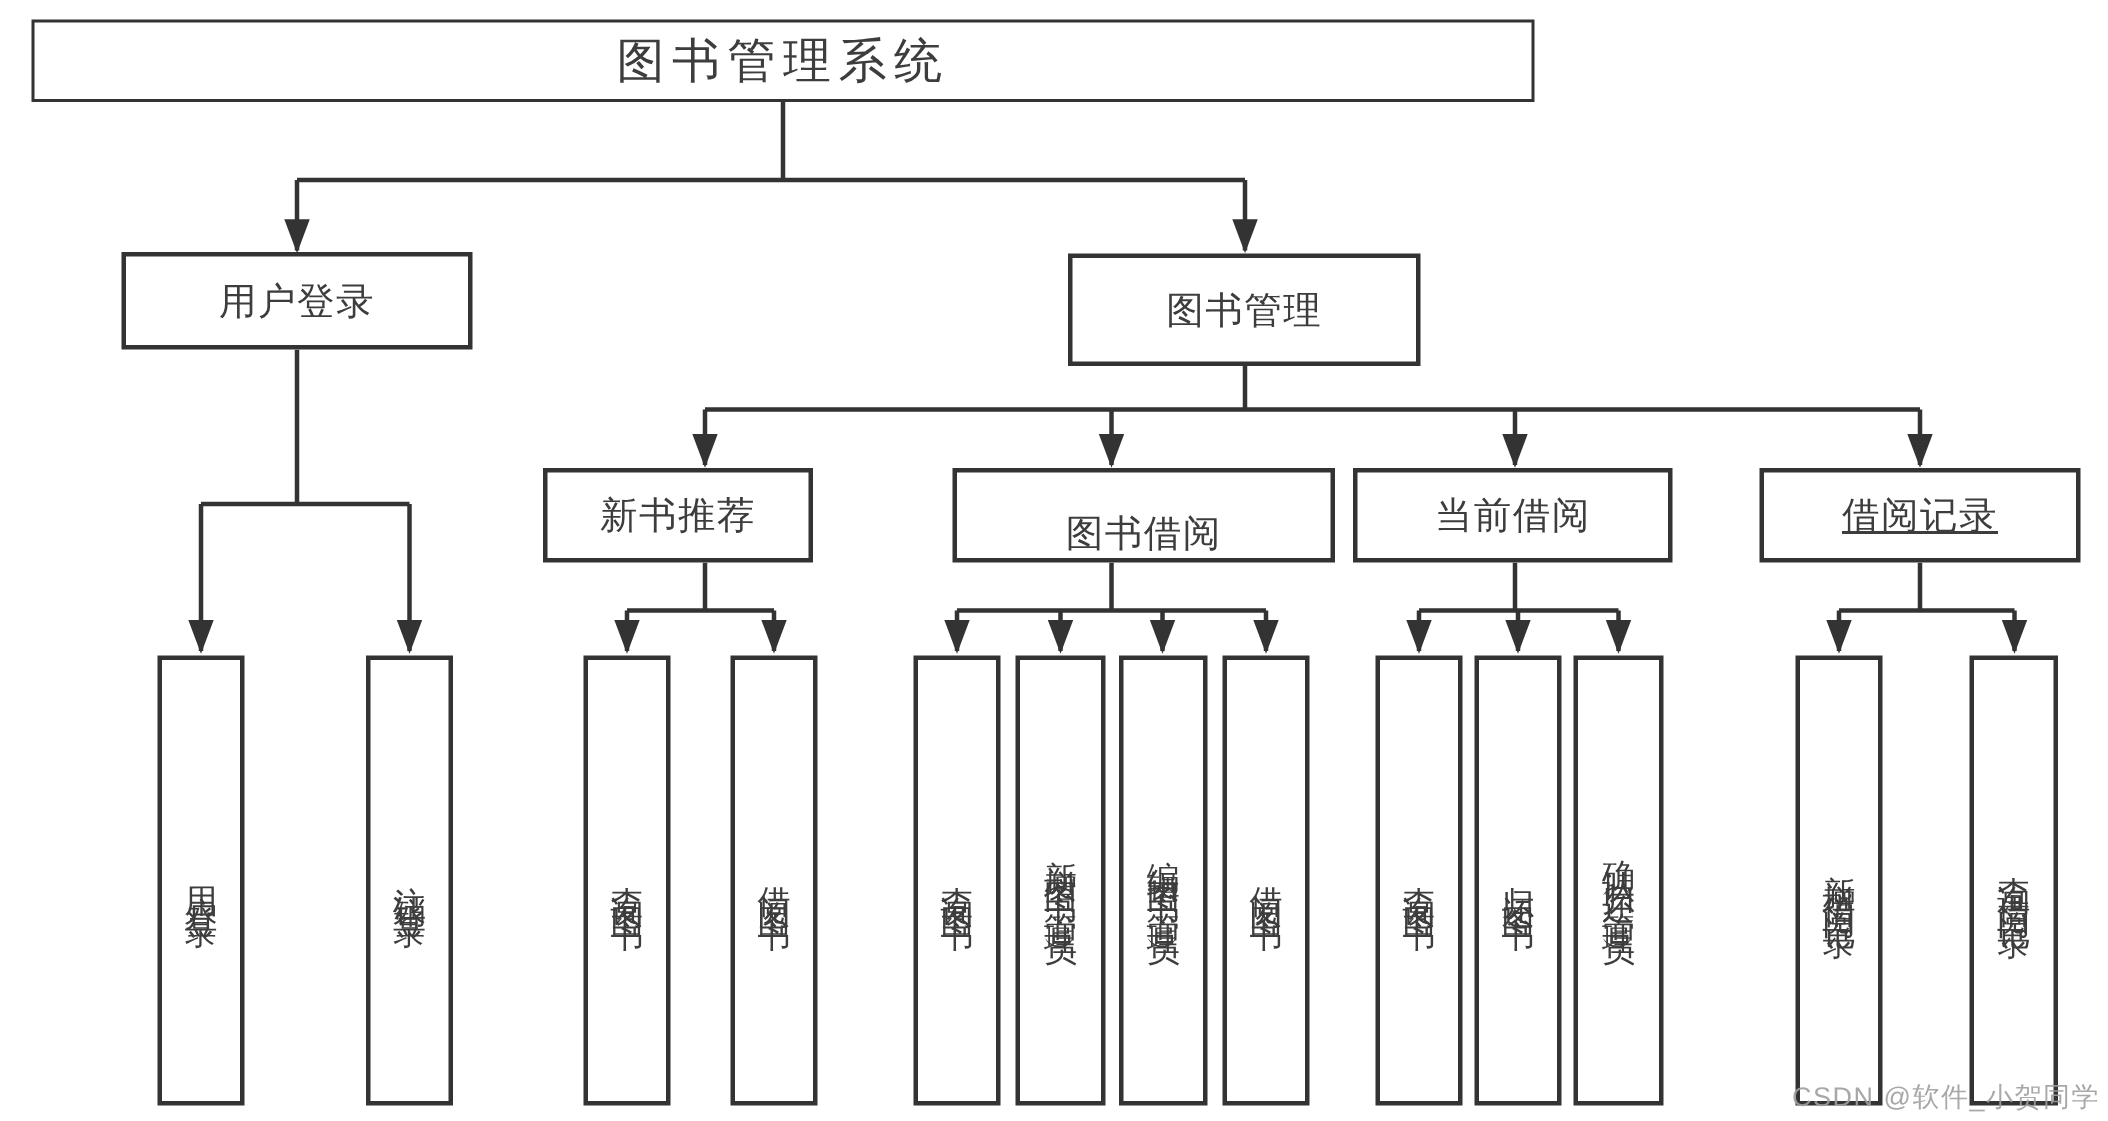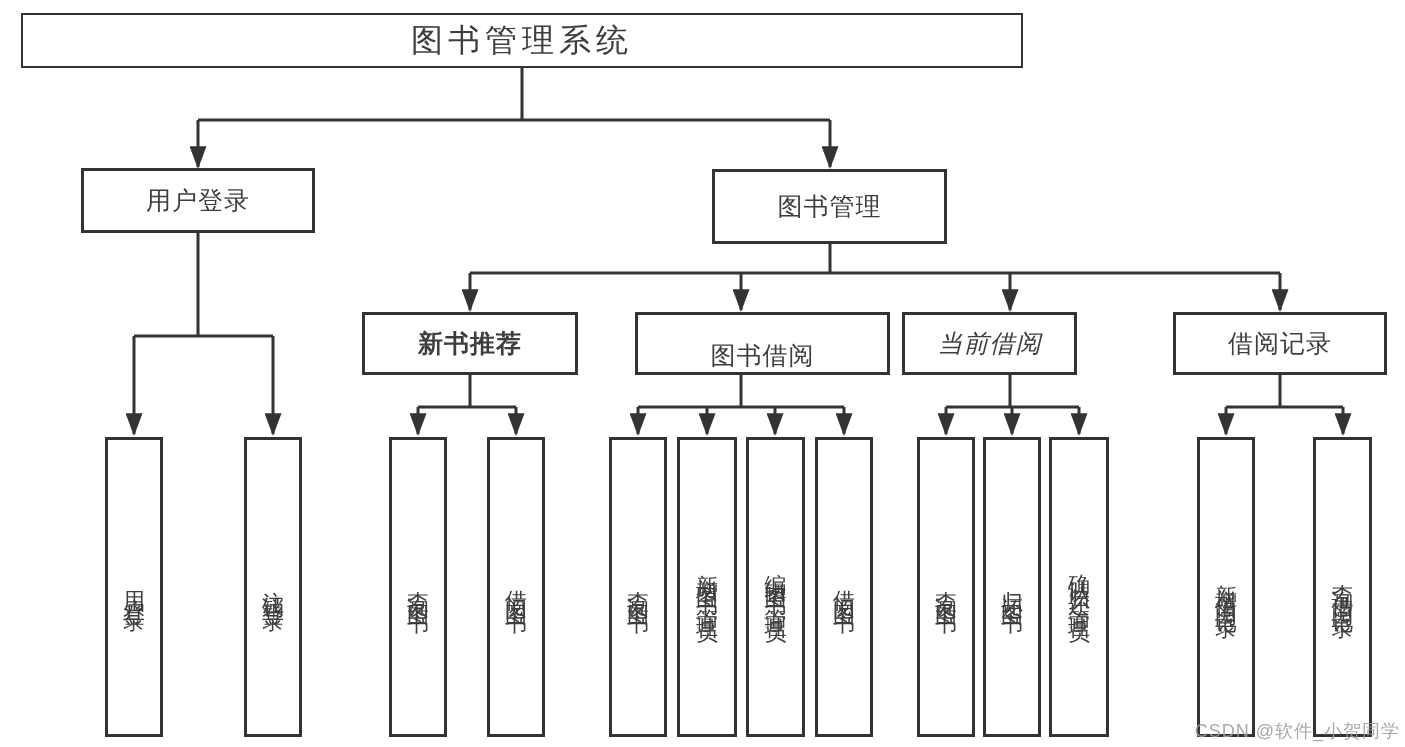--- a/index.html
+++ b/index.html
@@ -126,30 +126,30 @@
     <span>图书管理系统</span>
   </div>
 
   <div class="node lvl1-box" style="left:81px;width:234px;">
     <span>用户登录</span>
   </div>
   <div class="node lvl1-box" style="left:712px;width:235px;top:169px;height:75px;">
     <span>图书管理</span>
   </div>
 
-  <div class="node lvl2-box" style="left:362px;width:216px;font-weight:bold;">
+  <div class="node lvl2-box" style="left:362px;width:180px;">
     <span>新书推荐</span>
   </div>
   <div class="node lvl2-box" style="left:635px;width:255px;align-items:flex-end;">
     <span>图书借阅</span>
   </div>
-  <div class="node lvl2-box" style="left:902px;width:175px;font-style:italic;">
+  <div class="node lvl2-box" style="left:902px;width:213px;">
     <span>当前借阅</span>
   </div>
-  <div class="node lvl2-box" style="left:1173px;width:214px;">
+  <div class="node lvl2-box" style="left:1173px;width:214px;text-decoration:underline;">
     <span>借阅记录</span>
   </div>
 
   <div class="node v-box" style="left:105px;">
     <span>用户登录</span>
   </div>
   <div class="node v-box" style="left:244px;">
     <span>注销登录</span>
   </div>
 

